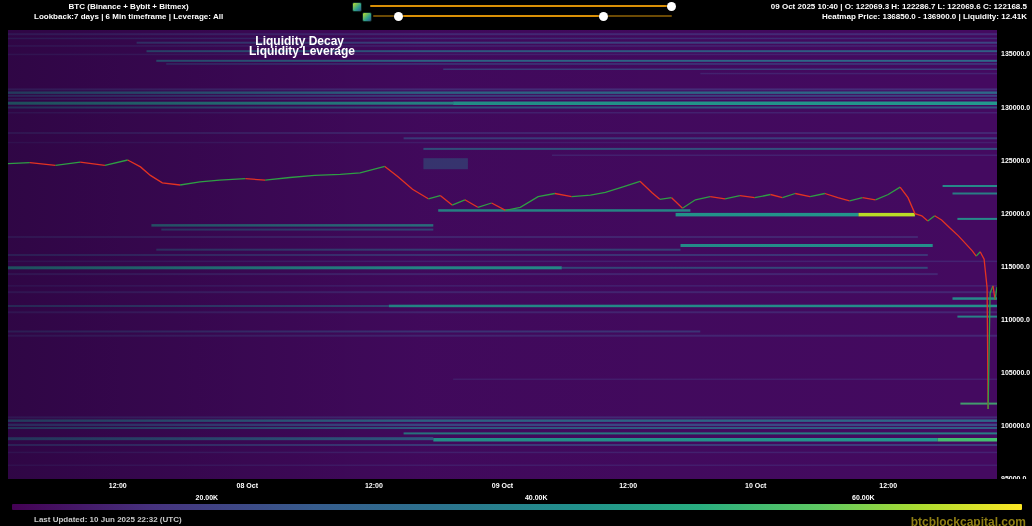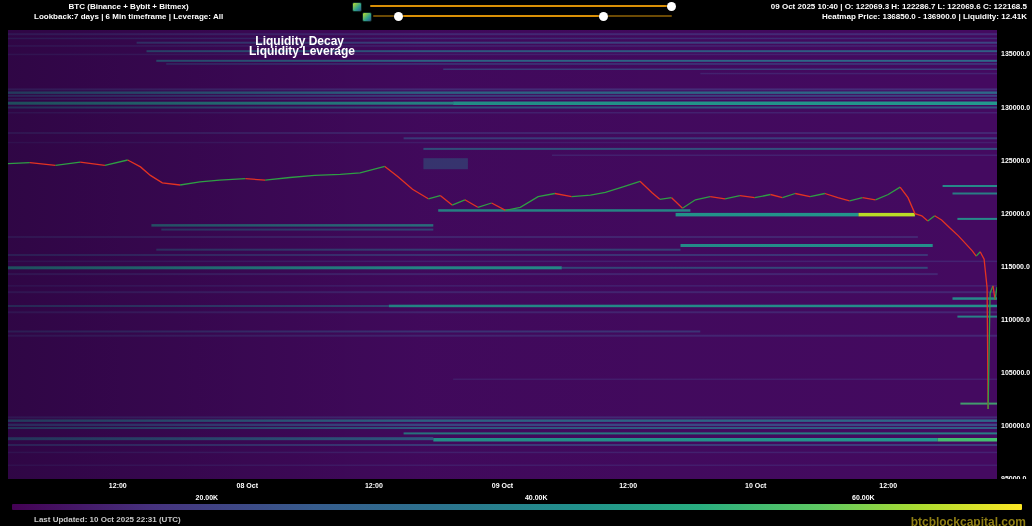--- a/index.html
+++ b/index.html
@@ -207,15 +207,15 @@
   </div>
 
 <div id="colorbar-row">
   <div id="colorbar"></div>
 <div class="cblabel" style="left: 206.9px;">20.00K</div>
     <div class="cblabel" style="left: 536.2px;">40.00K</div>
     <div class="cblabel" style="left: 863.4px;">60.00K</div>
   </div>
 
 <div id="footer">
-  <span id="footer-left">Last Updated: 10 Oct 2025 22:31 (UTC)</span>
+  <span id="footer-left">Last Updated: 10 Jun 2025 22:32 (UTC)</span>
   <span id="footer-right">btcblockcapital.com</span>
 </div>
 
 </body></html>

